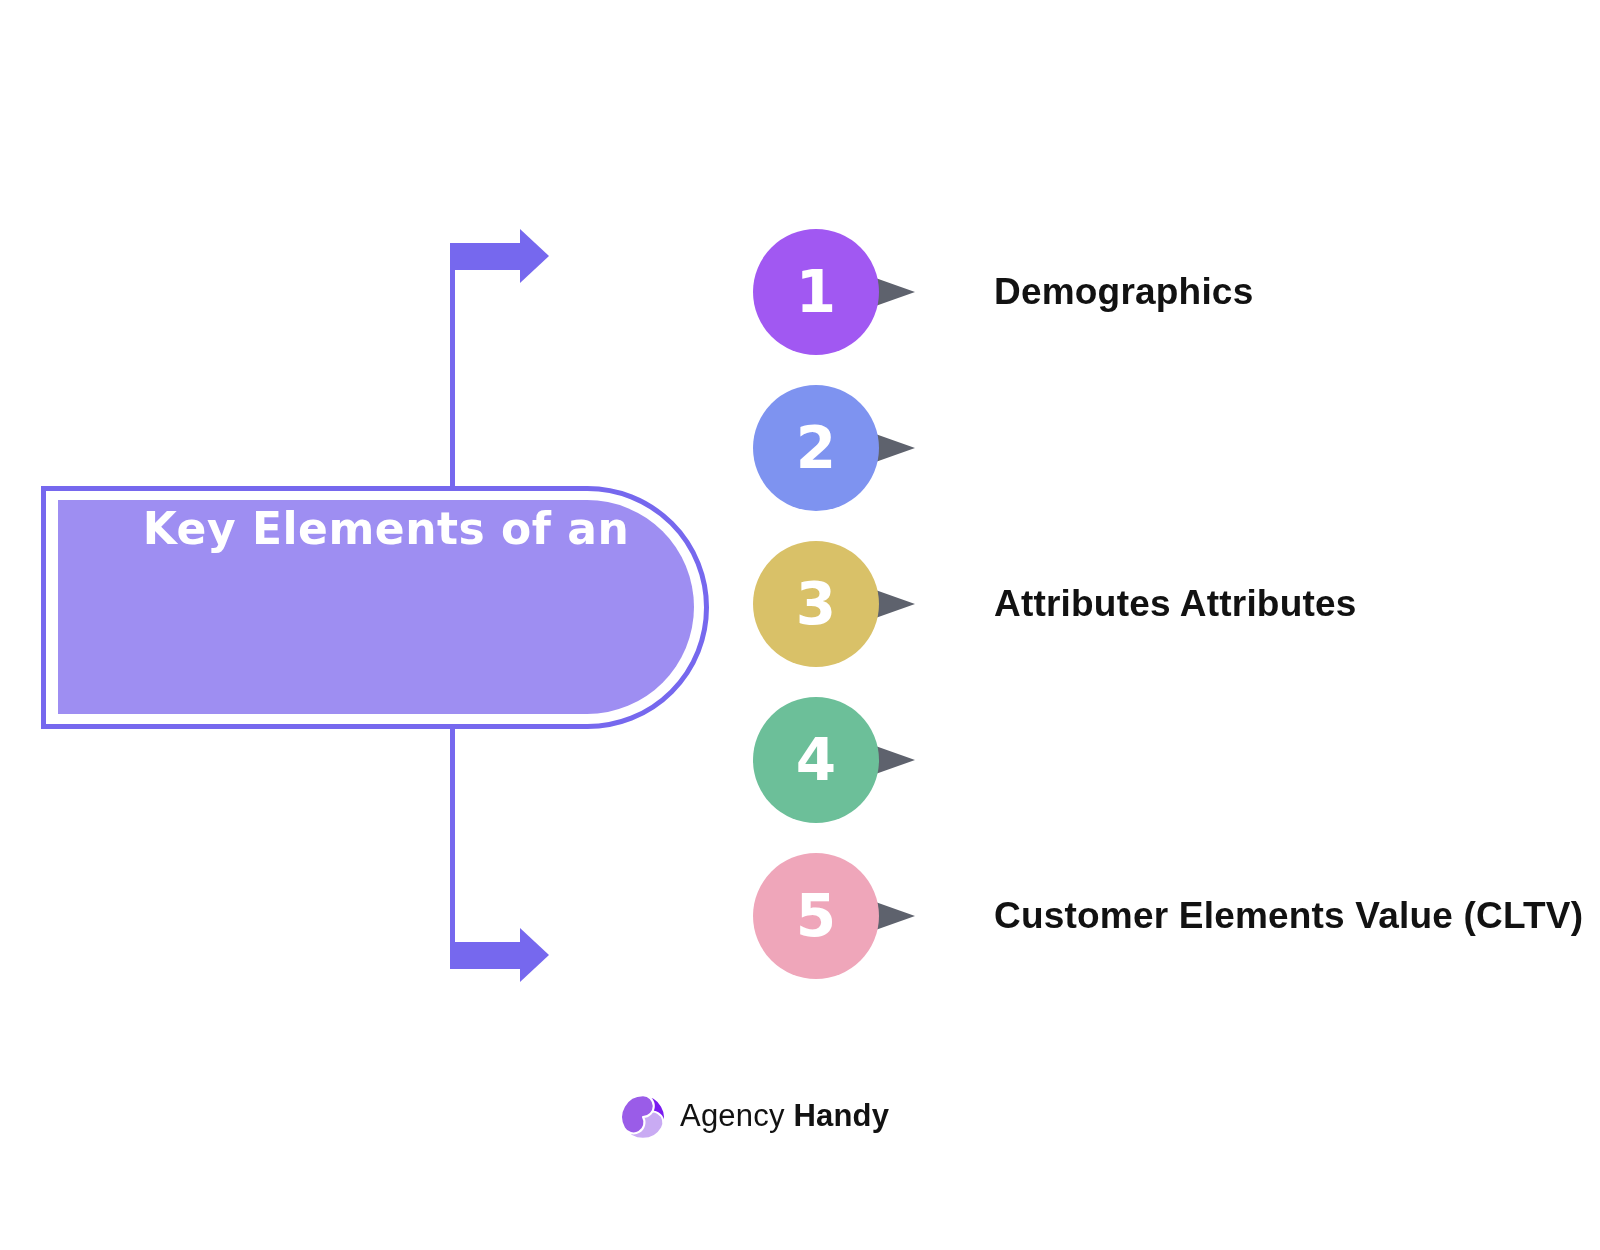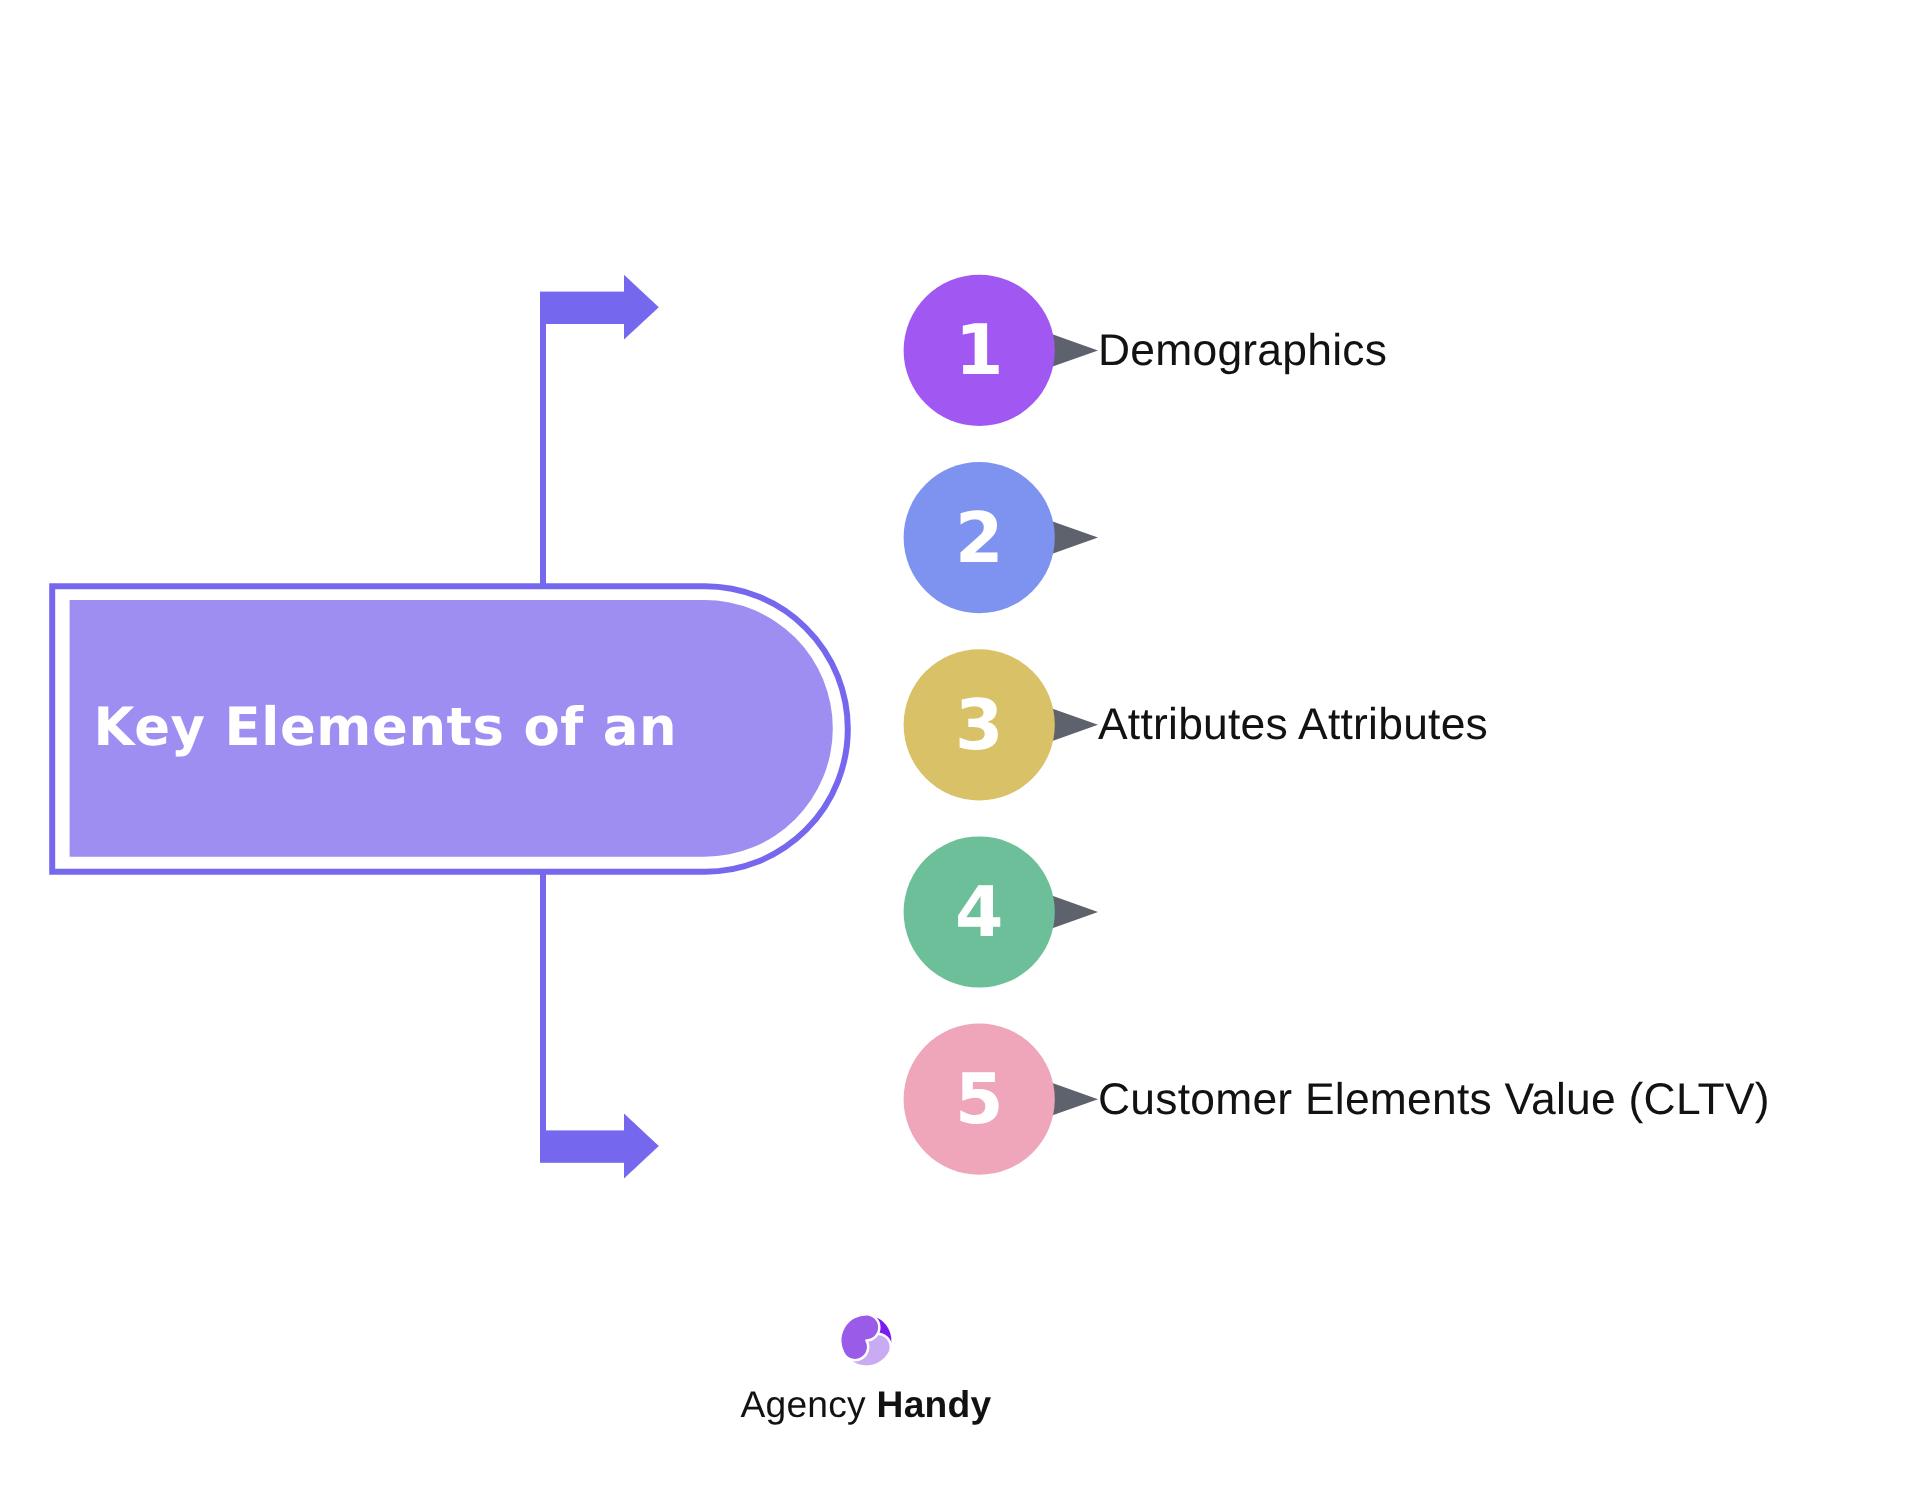--- a/index.html
+++ b/index.html
@@ -25,21 +25,21 @@
 
   
   .banner {
     position:absolute; left:41px; top:486px; width:668px; height:243px;
     box-sizing:border-box; background:#fff; border:5px solid var(--accent);
     border-radius:0 124px 124px 0; z-index:2;
   }
   .banner-fill {
     position:absolute; left:12px; top:9px; right:10px; bottom:10px;
     background:var(--banner-fill); border-radius:0 112px 112px 0;
-    display:flex; flex-direction:column; justify-content:center; padding-left:20px;
+    display:flex; justify-content:center; padding-left:20px;
   }
   .banner-title {
     color:#fff; font-family:"DejaVu Sans", sans-serif; font-weight:bold;
     font-size:44px; line-height:1.34; letter-spacing:0.5px;
   }
 
   
   .row { position:absolute; left:753px; height:126px; display:flex; align-items:center; z-index:3; }
   .row.r1 { top:229px; } .row.r2 { top:385px; } .row.r3 { top:541px; }
   .row.r4 { top:697px; } .row.r5 { top:853px; }
@@ -51,26 +51,26 @@
   }
   .circle {
     width:126px; height:126px; border-radius:50%; position:relative; z-index:2;
     display:flex; align-items:center; justify-content:center;
   }
   .circle .num {
     color:#fff; font-size:58px; font-weight:bold;
     font-family:"DejaVu Sans", sans-serif;
   }
   .label {
-    margin-left:36px; font-size:37px; font-weight:normal; color:var(--ink);
+    margin-left:115px; font-size:37px; font-weight:bold; color:var(--ink);
     white-space:nowrap; letter-spacing:0.2px;
   }
 
   
-  .footer { position:absolute; left:617px; top:1090px; display:flex; align-items:center; gap:11px; z-index:1;flex-direction:column; }
+  .footer { position:absolute; left:617px; top:1090px; display:flex; align-items:center; gap:11px; z-index:1; }
   .mark { width:52px; height:52px; }
   .brand-text { font-size:31px; color:var(--ink); letter-spacing:0.2px; }
   .brand-text .bold { font-weight:bold; }
 </style>
 </head>
 <body>
 
 <div class="canvas">
 
   <div class="vline"></div>

